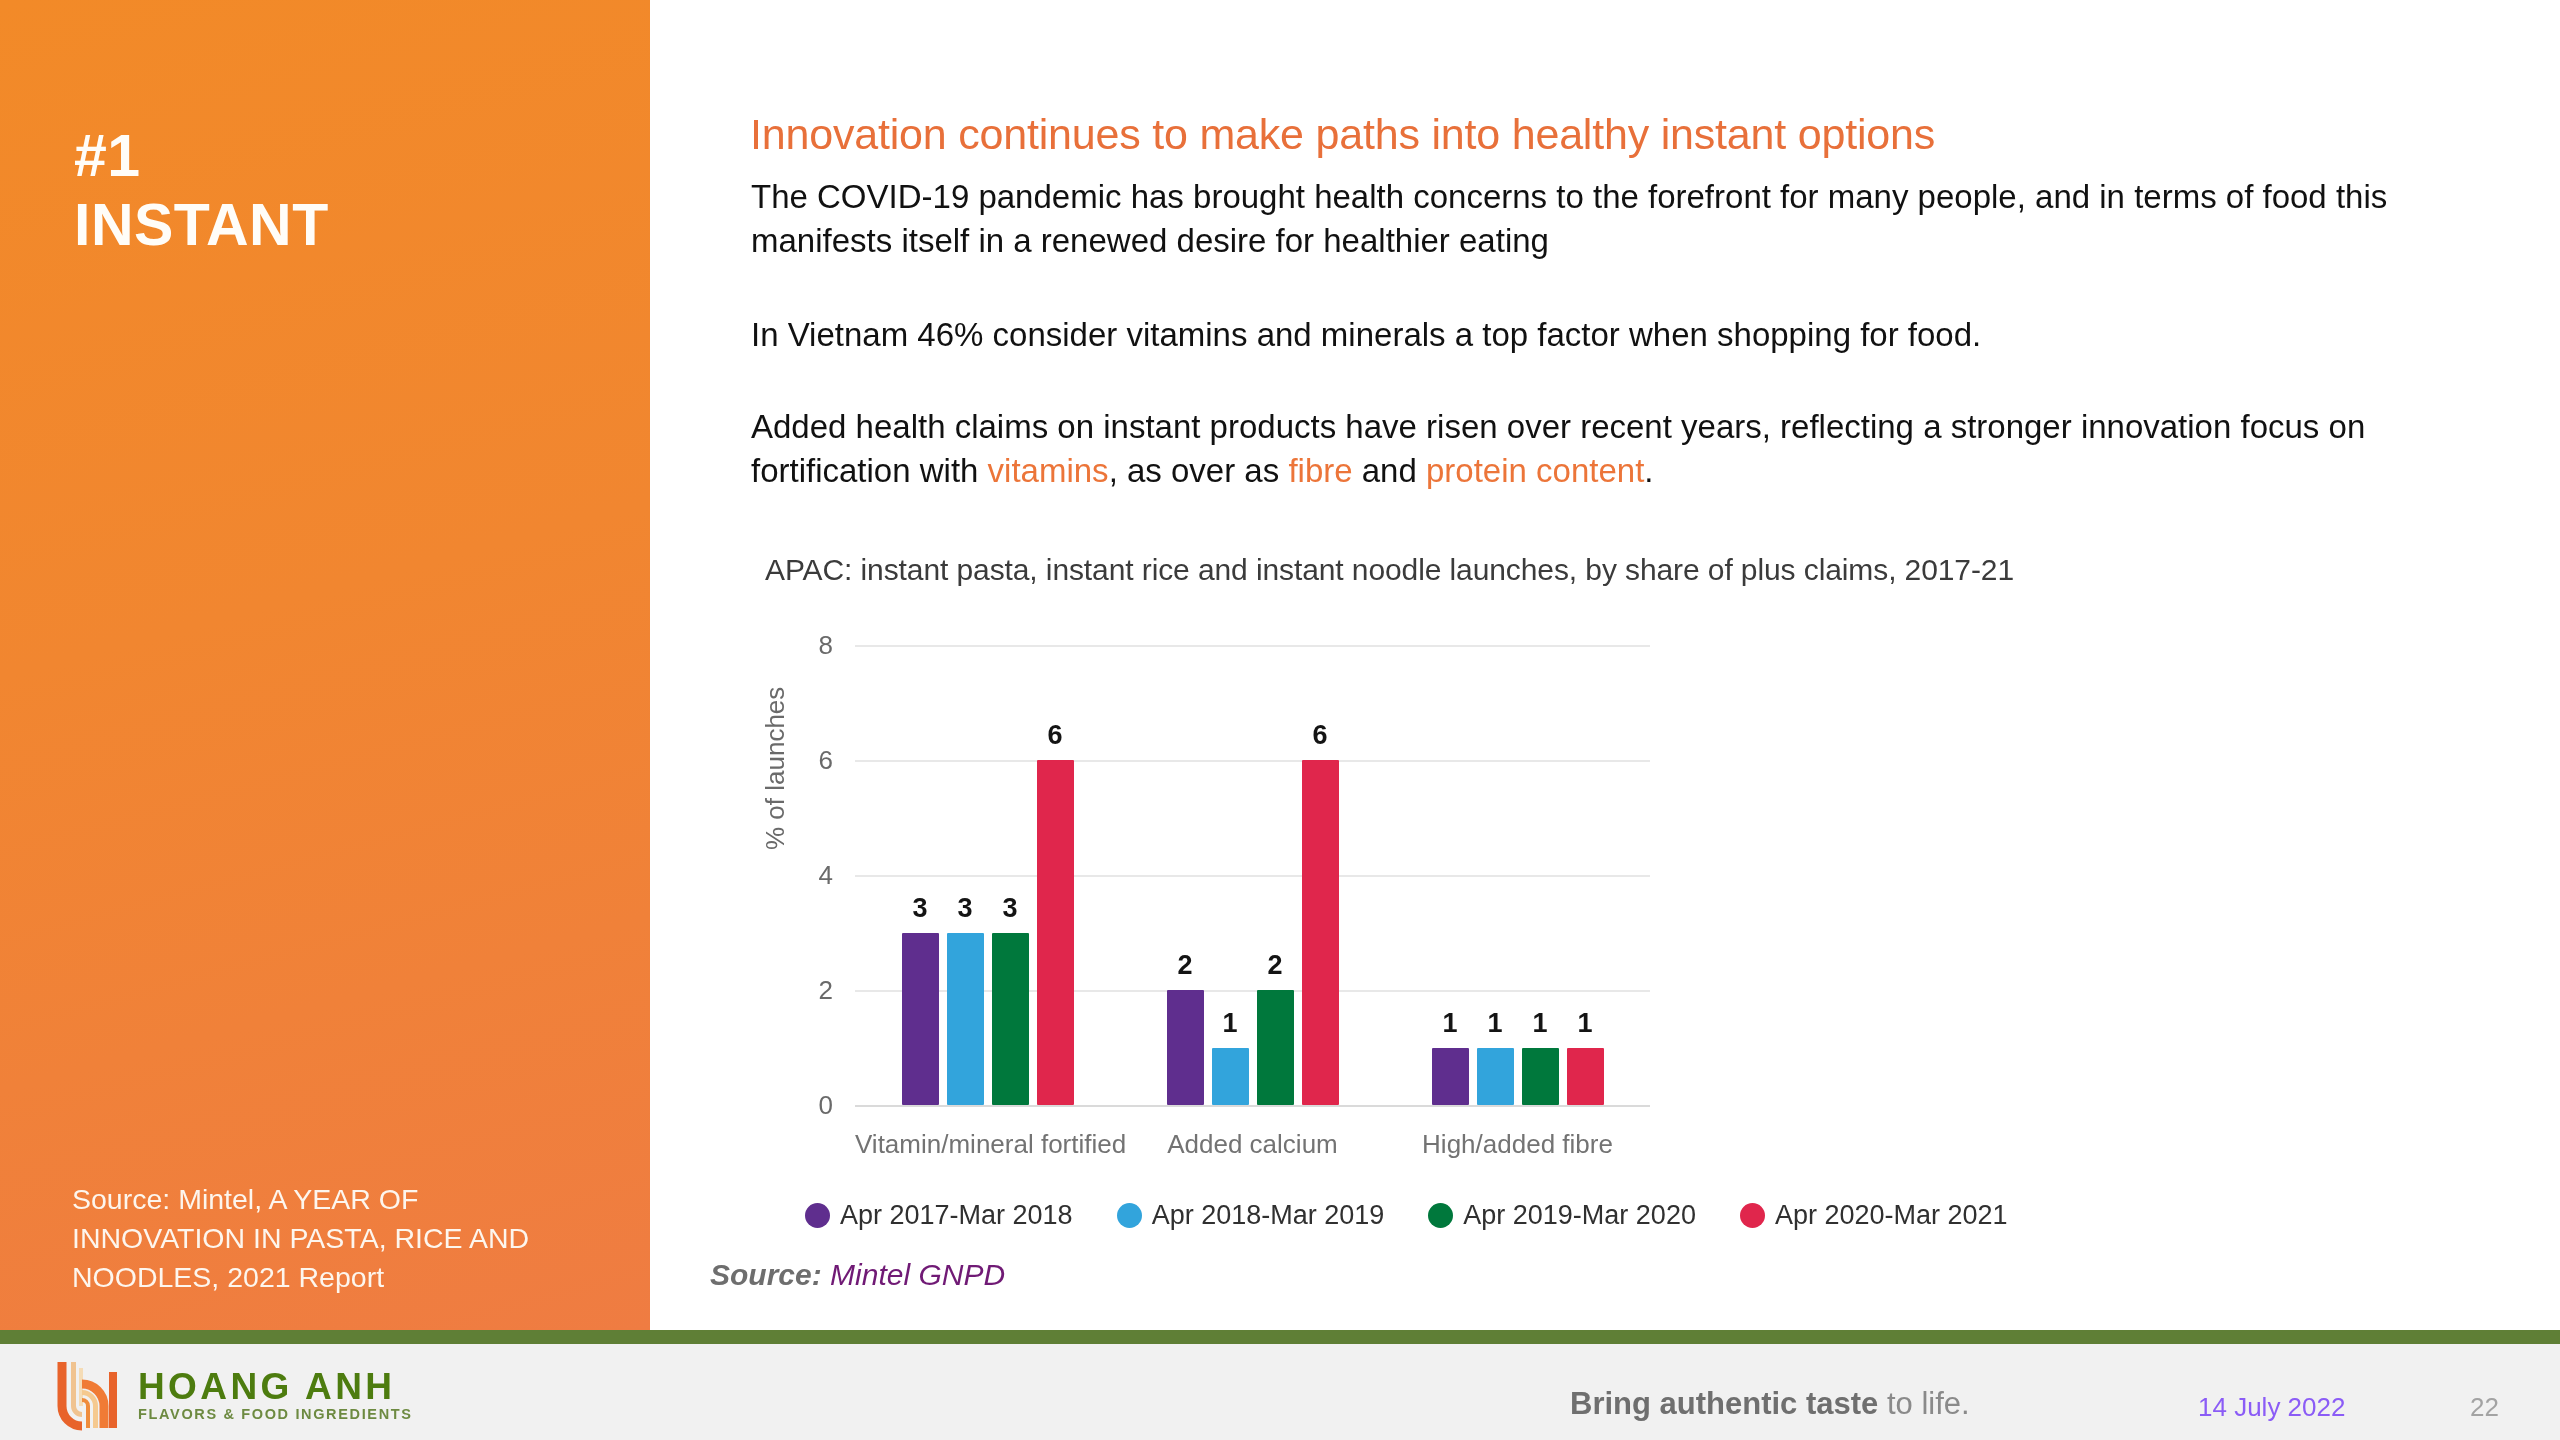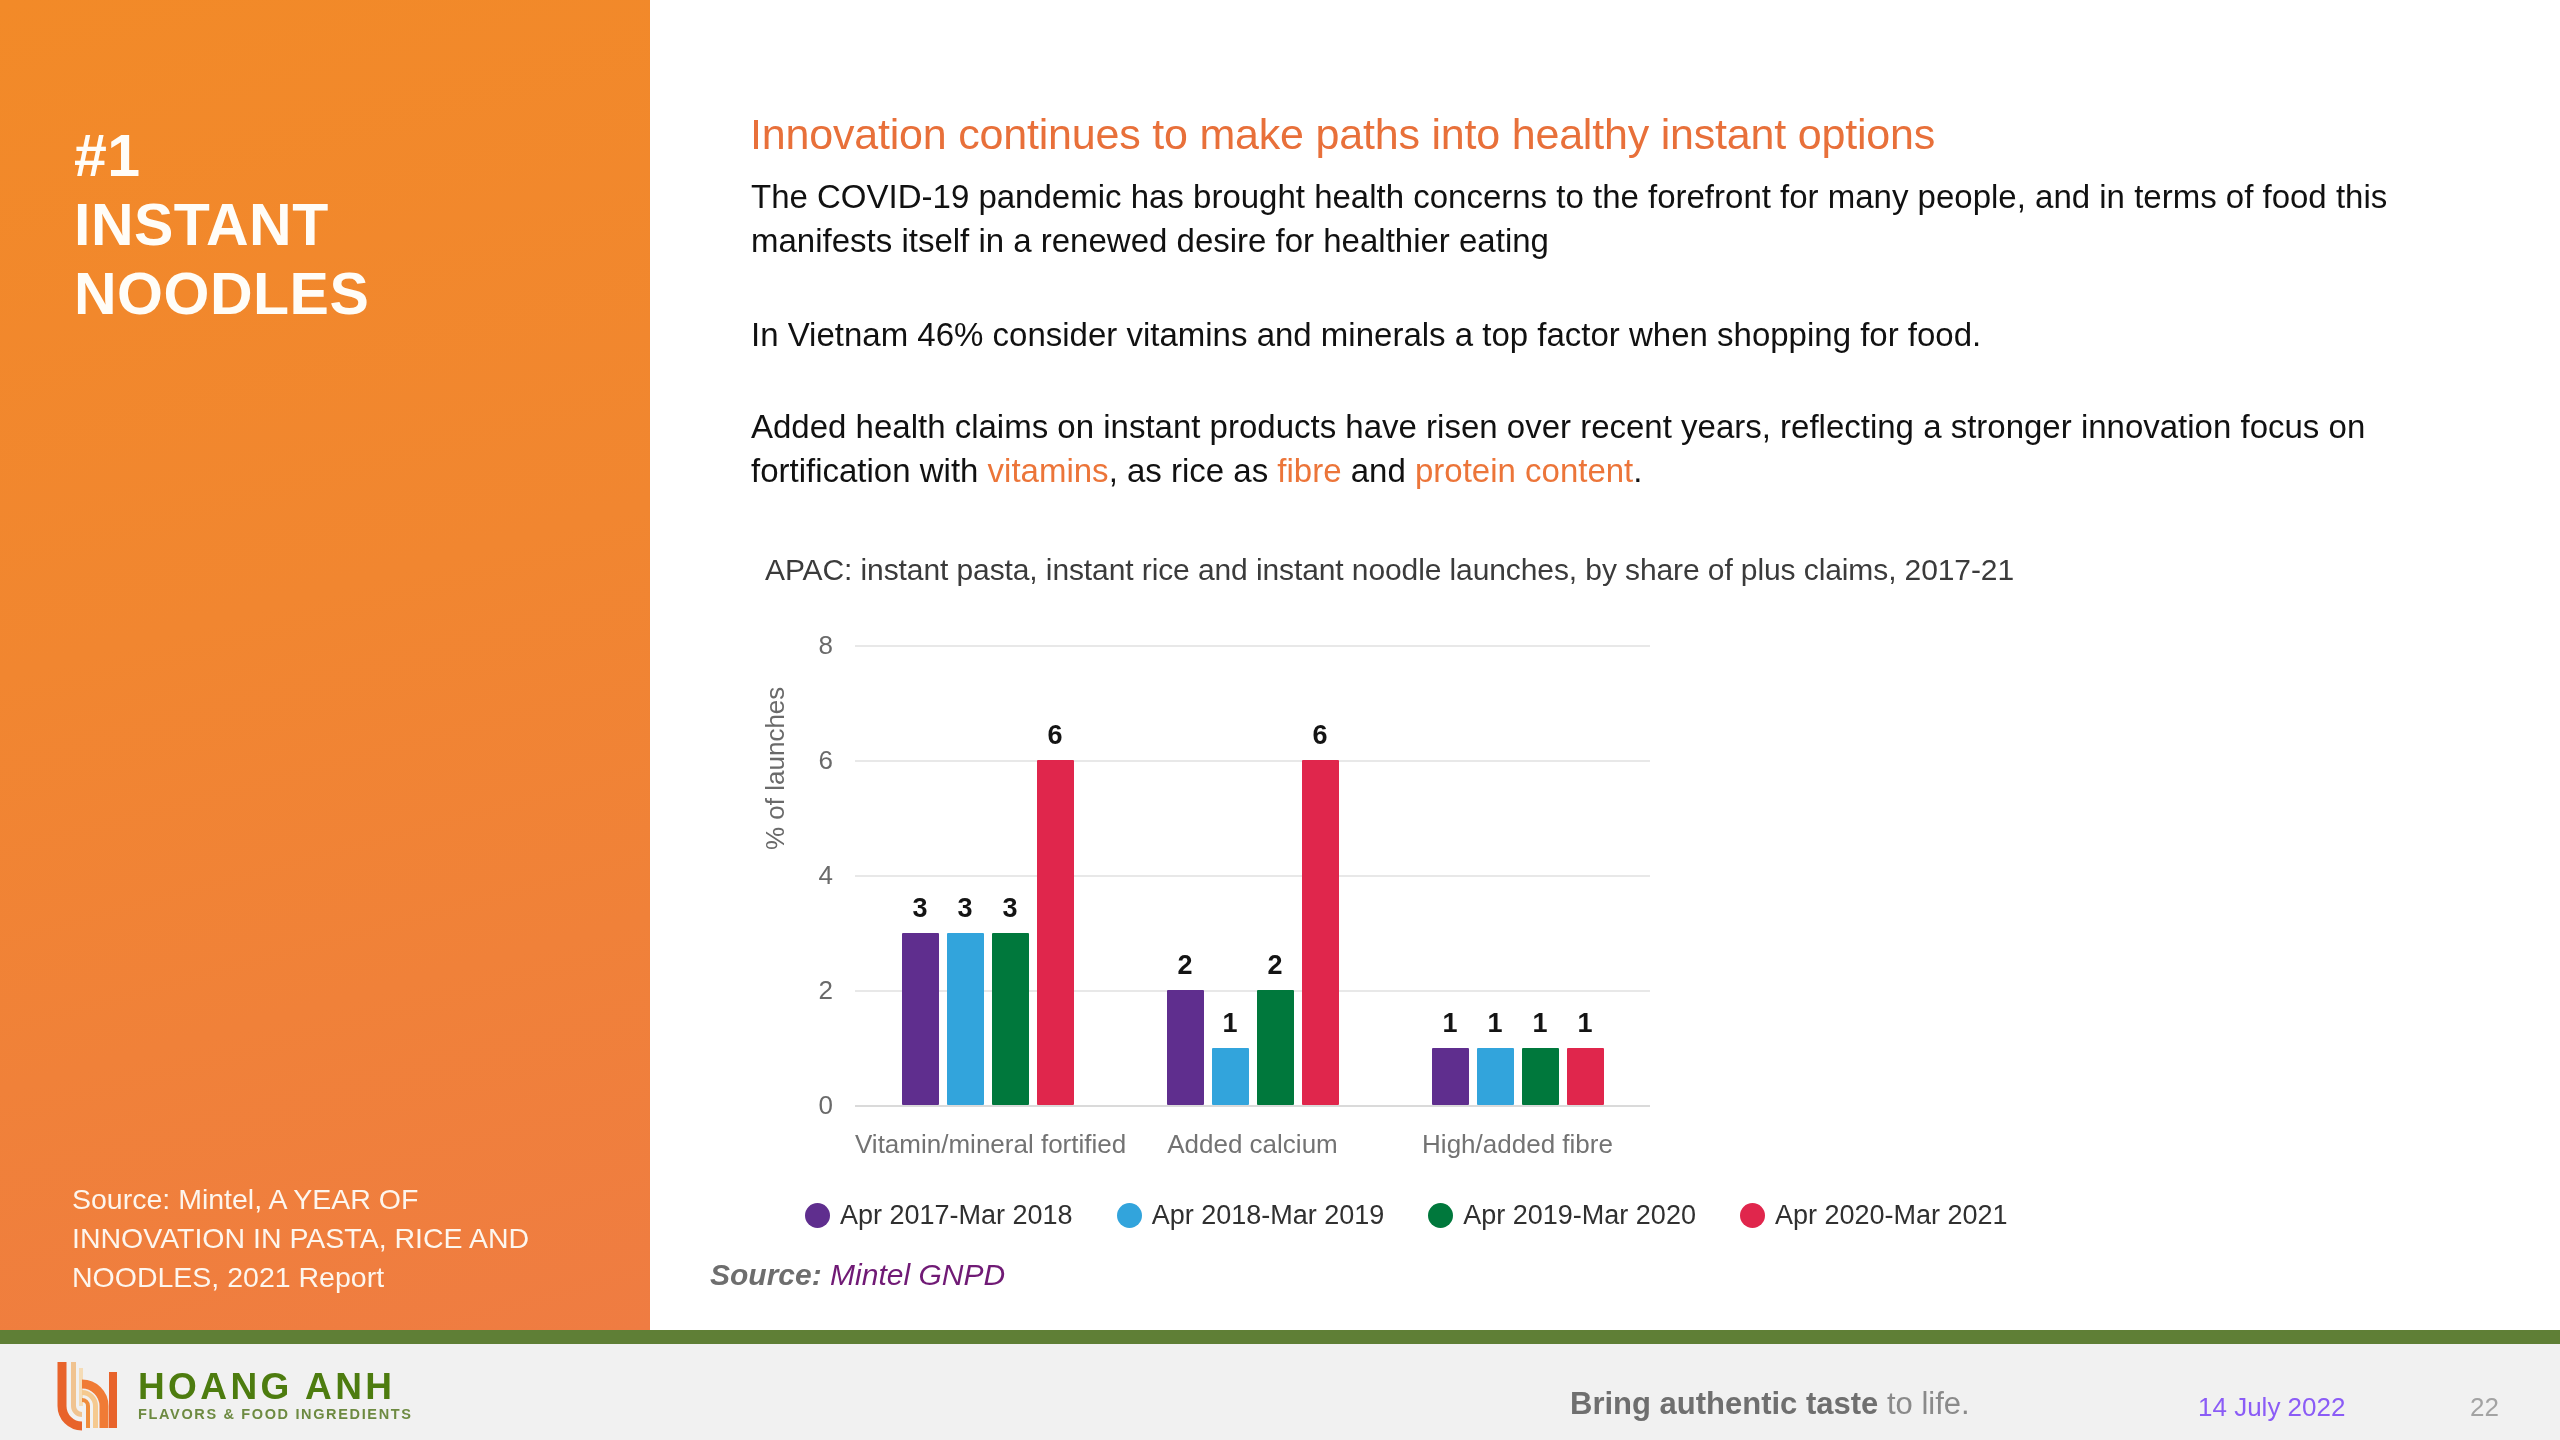--- a/index.html
+++ b/index.html
@@ -277,30 +277,29 @@
 </style>
 </head>
 <body>
 
 <div id="slide">
 
   <div class="left-panel">
     <div class="panel-title">
       <span class="num">#1</span>
       <span class="l1">INSTANT</span>
-      <span class="l2">NOODLES</span>
     </div>
     <div class="panel-source">Source: Mintel, A YEAR OF INNOVATION IN PASTA, RICE AND NOODLES, 2021 Report</div>
   </div>
 
   <div class="content">
     <div class="headline">Innovation continues to make paths into healthy instant options</div>
     <div class="para para-1">The COVID-19 pandemic has brought health concerns to the forefront for many people, and in terms of food this manifests itself in a renewed desire for healthier eating</div>
     <div class="para para-2">In Vietnam 46% consider vitamins and minerals a top factor when shopping for food.</div>
-    <div class="para para-3"><span>Added health claims on instant products have risen over recent years, reflecting a stronger innovation focus on fortification with </span><span class="hl">vitamins</span><span>, as rice as </span><span class="hl">fibre</span><span> and </span><span class="hl">protein content</span><span>.</span></div>
+    <div class="para para-3"><span>Added health claims on instant products have risen over recent years, reflecting a stronger innovation focus on fortification with </span><span class="hl">vitamins</span><span>, as over as </span><span class="hl">fibre</span><span> and </span><span class="hl">protein content</span><span>.</span></div>
   </div>
 
   <div class="chart-block">
     <div class="chart-title">APAC: instant pasta, instant rice and instant noodle launches, by share of plus claims, 2017-21</div>
 
     <div class="plot-wrap">
       <div class="ylabel">% of launches</div>
       <div class="plot" id="plot">
         <div id="gridlines">
             <div class="gridline axis0" style="top: 460px;">

